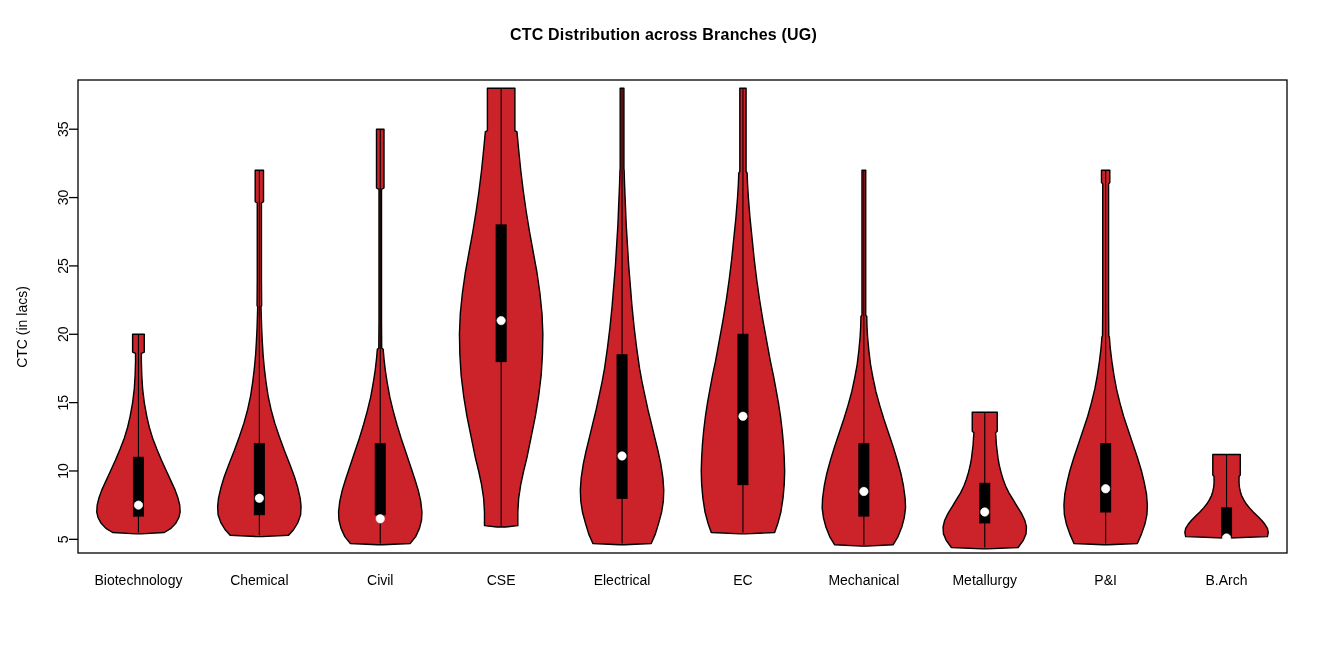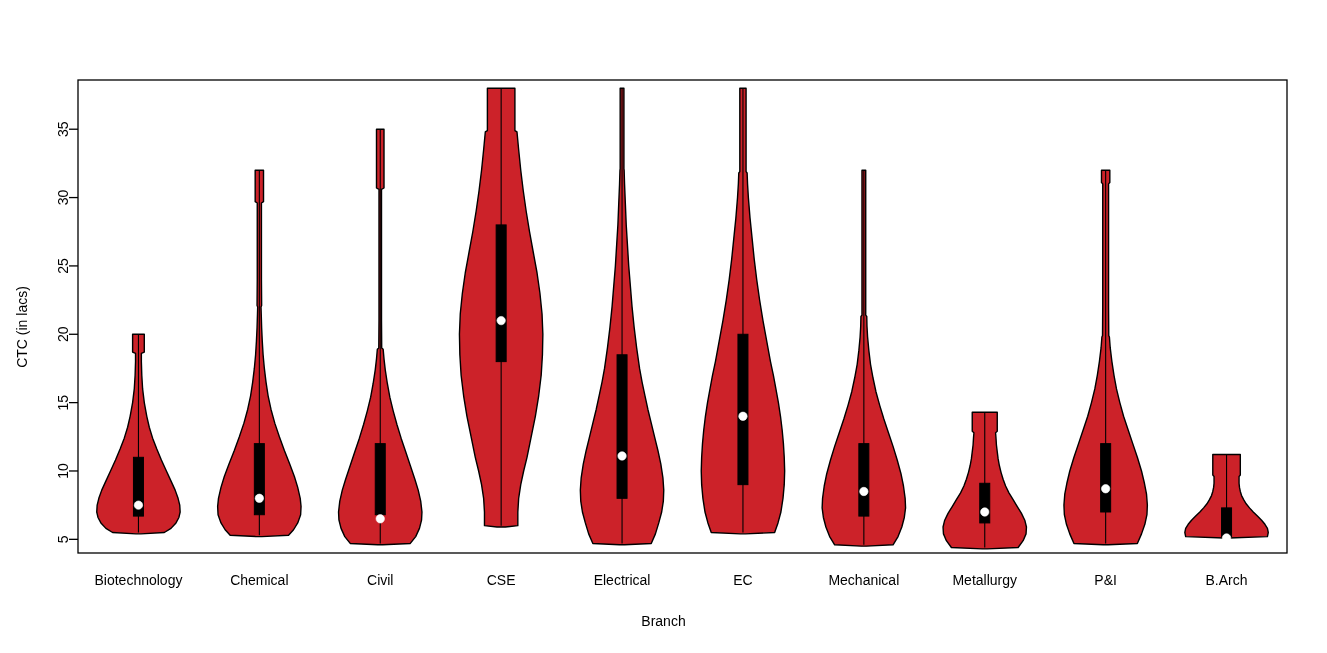--- a/index.html
+++ b/index.html
@@ -47,22 +47,22 @@
     transform: translateY(-50%) rotate(-90deg);
     transform-origin: center center;
   }
   svg { display: block; }
   text { font-family: "Liberation Sans", sans-serif; }
 </style>
 </head>
 <body>
 
 <div id="plot-root">
+  <div class="chart-title">CTC Distribution across Branches (UG)</div>
   <div class="axis-label-y">CTC (in lacs)</div>
-  <div class="axis-label-x">Branch</div>
   <svg id="plot-svg" width="1327" height="653">
       <rect x="78" y="80" width="1209" height="473" fill="none" stroke="#000" stroke-width="1.3"></rect>
       <line x1="69" y1="539.3294797687861" x2="78" y2="539.3294797687861" stroke="#000" stroke-width="1.3"></line>
       <text x="63" y="539.3294797687861" text-anchor="middle" font-size="14" fill="#000" transform="rotate(-90 63 539.3294797687861)" dy="5">5</text>
       <line x1="69" y1="470.97687861271675" x2="78" y2="470.97687861271675" stroke="#000" stroke-width="1.3"></line>
       <text x="63" y="470.97687861271675" text-anchor="middle" font-size="14" fill="#000" transform="rotate(-90 63 470.97687861271675)" dy="5">10</text>
       <line x1="69" y1="402.6242774566474" x2="78" y2="402.6242774566474" stroke="#000" stroke-width="1.3"></line>
       <text x="63" y="402.6242774566474" text-anchor="middle" font-size="14" fill="#000" transform="rotate(-90 63 402.6242774566474)" dy="5">15</text>
       <line x1="69" y1="334.27167630057806" x2="78" y2="334.27167630057806" stroke="#000" stroke-width="1.3"></line>
       <text x="63" y="334.27167630057806" text-anchor="middle" font-size="14" fill="#000" transform="rotate(-90 63 334.27167630057806)" dy="5">20</text>

